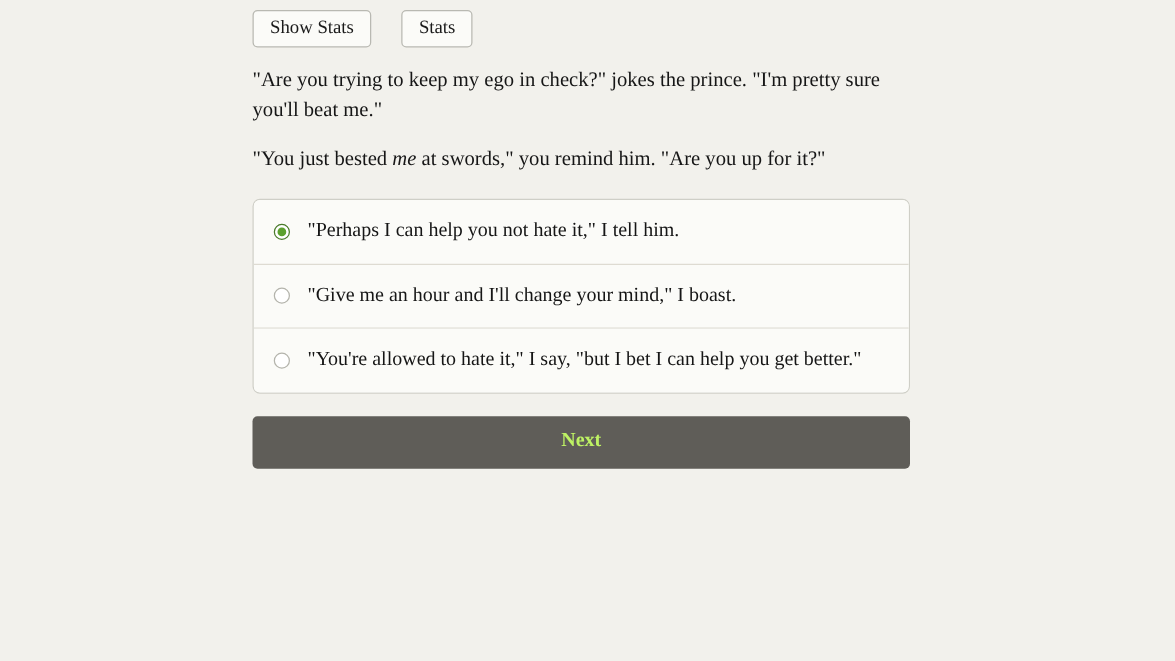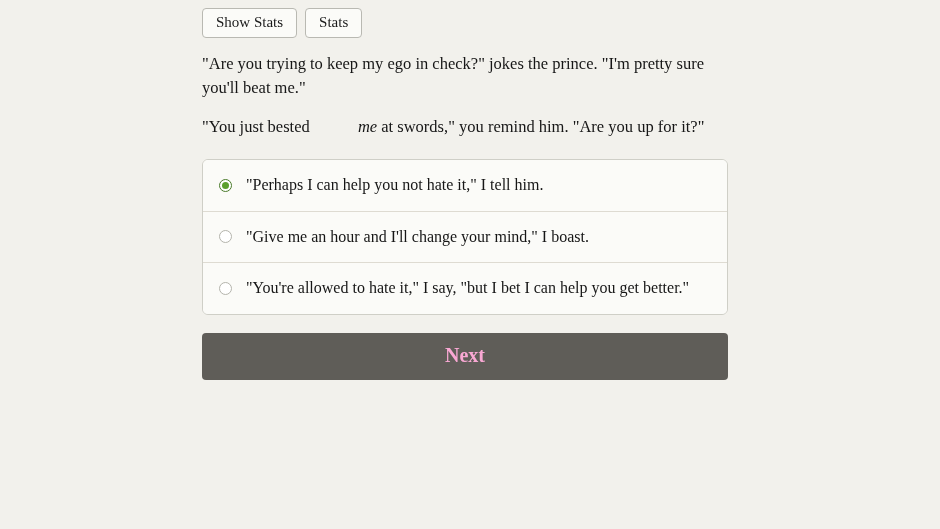--- a/index.html
+++ b/index.html
@@ -22,21 +22,21 @@
   }
   .content {
     position: absolute;
     left: 202px;
     top: 8px;
     width: 526px;
   }
   
   .toolbar {
     display: flex;
-    gap: 8px;
+    gap: 24px;
     margin: 0 0 14px 0;
   }
   .toolbar button {
     font-family: "Liberation Serif", serif;
     font-size: 15px;
     color: #1a1a1a;
     background: #fbfbf8;
     border: 1px solid #b9b9b2;
     border-radius: 4px;
     padding: 5px 13px 6px 13px;
@@ -45,21 +45,20 @@
   }
   
   .story p {
     font-size: 16.5px;
     line-height: 1.47;
     margin: 0 0 15px 0;
     color: #161616;
   }
   .story p em {
     font-style: italic;
-    margin-left: 44px;
   }
   
   .choices {
     margin-top: 20px;
     border: 1px solid #cfcfc7;
     border-radius: 6px;
     background: #fbfbf8;
     overflow: hidden;
   }
   .choice {
@@ -102,23 +101,23 @@
     font-size: 16px;
     line-height: 1.35;
     color: #161616;
   }
   
   .next-btn {
     margin-top: 18px;
     width: 100%;
     display: block;
     background: #5f5d58;
-    color: #f9a8d4;
+    color: #bef264;
     font-family: "Liberation Serif", serif;
-    font-size: 20px;
+    font-size: 16px;
     font-weight: bold;
     text-align: center;
     padding: 11px 0 13px 0;
     border: none;
     border-radius: 4px;
     cursor: pointer;
   }
 </style>
 </head>
 <body>

